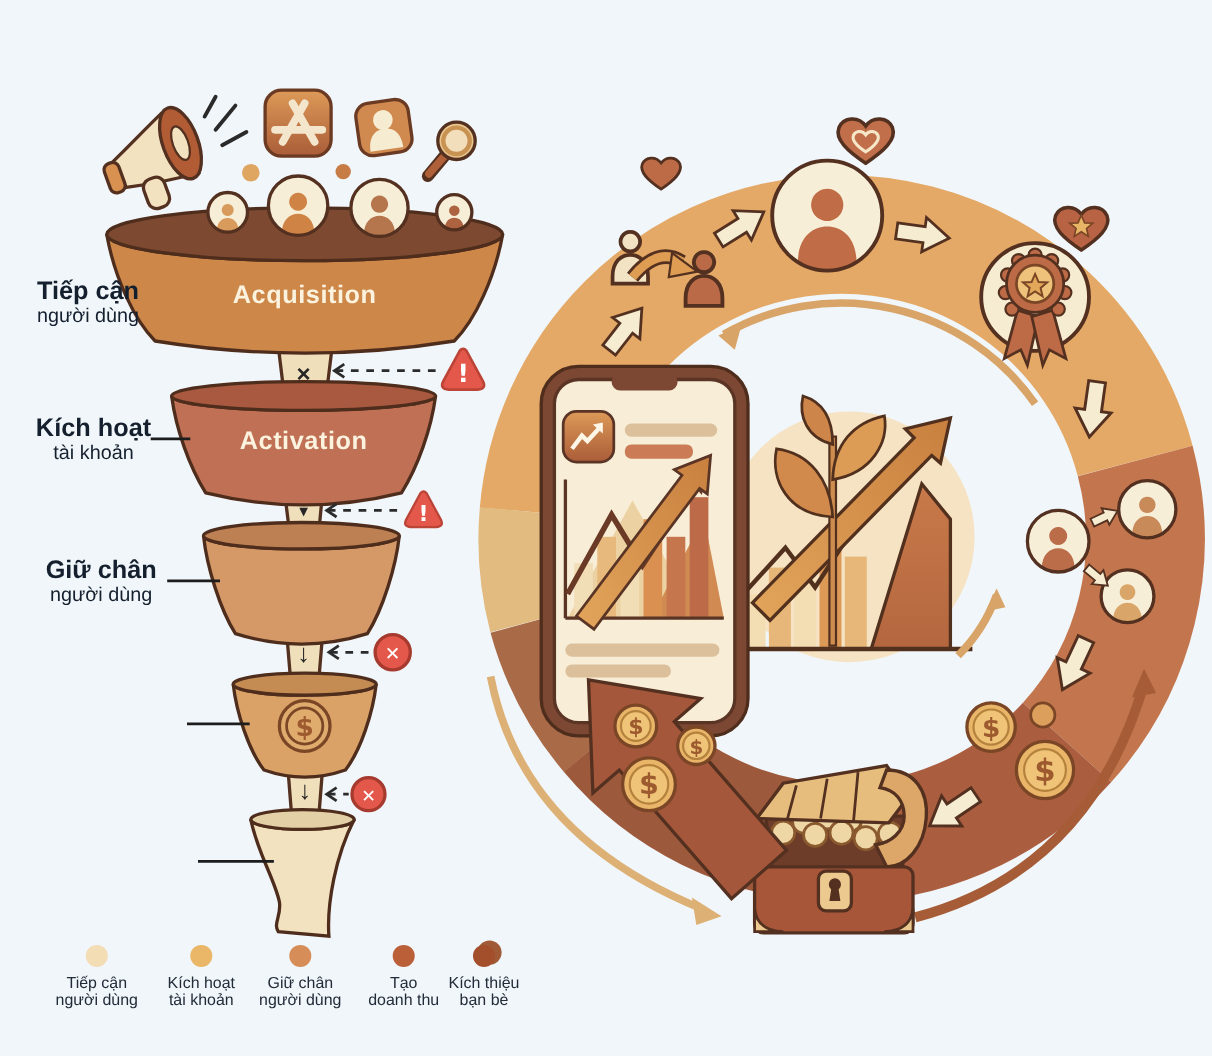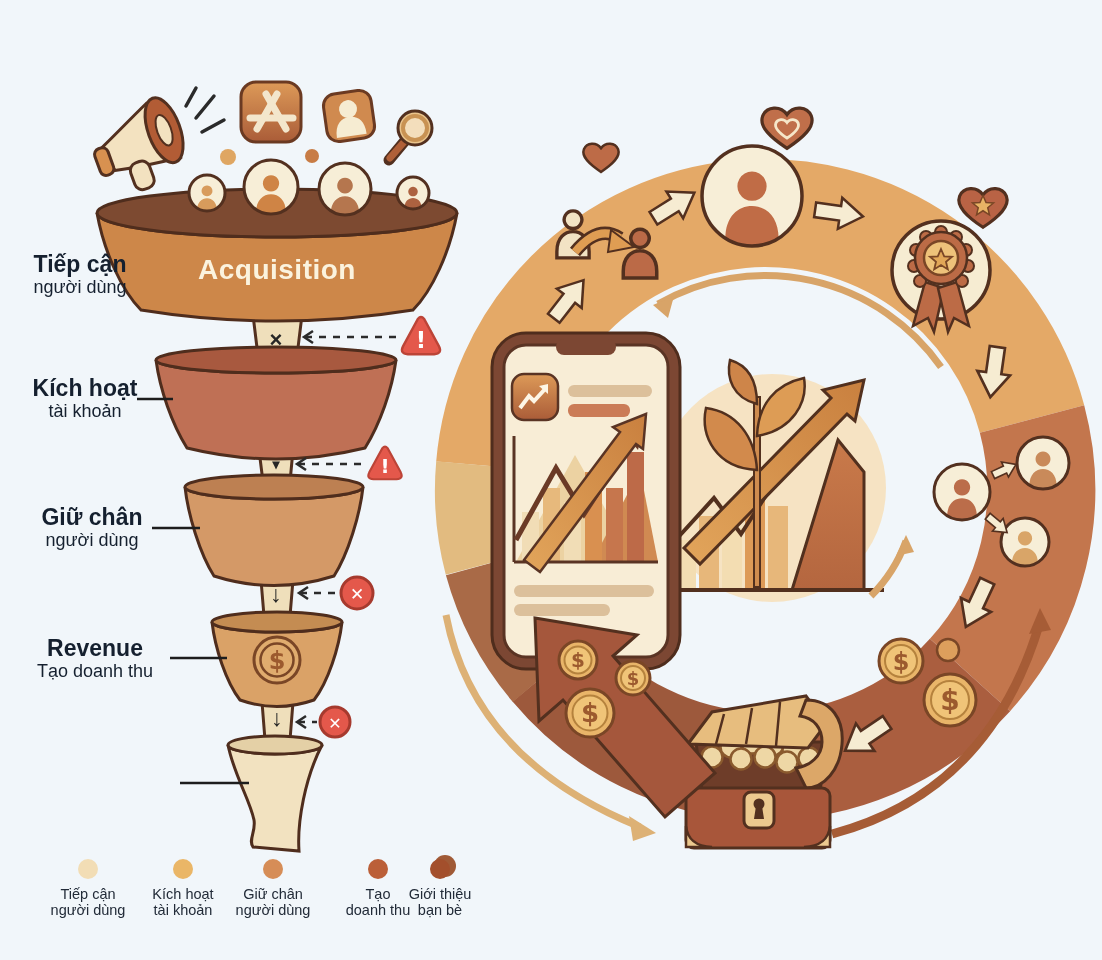--- a/index.html
+++ b/index.html
@@ -1,20 +1,20 @@
 <!DOCTYPE html>
 <html><head>
 <meta charset="utf-8">
 <style>
   html,body{margin:0;padding:0}
   #stage{position:relative;width:1102px;height:960px;background:#f1f6fa;overflow:hidden;
          font-family:"Liberation Sans",sans-serif}
   svg{position:absolute;left:0;top:0}
   .t{position:absolute;color:#15202f;line-height:1.1}
-  .funnel-title{color:#fbf3de;font-weight:bold;font-size:28px;text-align:center;letter-spacing:.5px}
+  .funnel-title{color:#fbf3de;font-weight:bold;font-size:23px;text-align:center;letter-spacing:.5px}
   .stage-label{text-align:center}
   .stage-label .l1{font-weight:bold;font-size:23px}
   .stage-label .l2{font-size:18px;margin-top:1px}
   .neck-mark{width:60px;text-align:center;color:#262626;font-weight:bold}
   .legend-item{position:absolute;width:110px;text-align:center;font-size:14.5px;color:#222b38}
   .legend-item .dot{width:20px;height:20px;border-radius:50%;margin:0 auto 7px}
 </style>
 </head>
 <body>
 
@@ -384,36 +384,33 @@
   </g>
   <g>
     <line x1="404" y1="142" x2="389" y2="160" stroke="#53301f" stroke-width="11" stroke-linecap="round"></line>
     <line x1="404" y1="142" x2="390" y2="158" stroke="#b06038" stroke-width="7" stroke-linecap="round"></line>
     <circle cx="415" cy="128" r="17" fill="#e9c48c" stroke="#53301f" stroke-width="3"></circle>
     <circle cx="415" cy="128" r="12" fill="#f3debc" stroke="#c89253" stroke-width="4"></circle>
   </g>
 </svg>
 
 <div class="t funnel-title" style="left:107px;top:255px;width:340px">Acquisition</div>
+<div class="t funnel-title" style="left:106px;top:388px;width:340px">Activation</div>
 
 <div class="t stage-label" style="left:0px;top:252px;width:160px">
   <div class="l1">Tiếp cận</div>
   <div class="l2">người dùng</div>
 </div>
 <div class="t stage-label" style="left:5px;top:376px;width:160px">
   <div class="l1">Kích hoạt</div>
   <div class="l2">tài khoản</div>
 </div>
 <div class="t stage-label" style="left:12px;top:505px;width:160px">
   <div class="l1">Giữ chân</div>
   <div class="l2">người dùng</div>
-</div>
-<div class="t stage-label" style="left:15px;top:636px;width:160px">
-  <div class="l1">Revenue</div>
-  <div class="l2">Tạo doanh thu</div>
 </div>
 
 <div class="t neck-mark" style="left:246px;top:328px;font-size:22px">×</div>
 <div class="t neck-mark" style="left:246px;top:457px;font-size:14px">▾</div>
 <div class="t neck-mark" style="left:246px;top:582px;font-size:23px">↓</div>
 <div class="t neck-mark" style="left:247px;top:706px;font-size:23px">↓</div>
 
 <div class="legend-item" style="left:33px;top:859px">
   <div class="dot" style="background: rgb(242, 221, 181);"></div>
   <div>Tiếp cận</div>
@@ -422,24 +419,24 @@
 <div class="legend-item" style="left:128px;top:859px">
   <div class="dot" style="background: rgb(234, 182, 103);"></div>
   <div>Kích hoạt</div>
   <div>tài khoản</div>
 </div>
 <div class="legend-item" style="left:218px;top:859px">
   <div class="dot" style="background: rgb(214, 141, 87);"></div>
   <div>Giữ chân</div>
   <div>người dùng</div>
 </div>
-<div class="legend-item" style="left:323px;top:859px">
+<div class="legend-item" style="left:312px;top:859px">
   <div class="dot" style="background: rgb(187, 95, 56);"></div>
   <div>Tạo</div>
   <div>doanh thu</div>
 </div>
 <div class="legend-item" style="left:385px;top:859px">
   <div class="dot" style="background: rgb(163, 79, 44);"></div>
-  <div>Giới thiệu</div>
+  <div>Kích thiệu</div>
   <div>bạn bè</div>
 </div>
 
 </div>
 
 </body></html>

